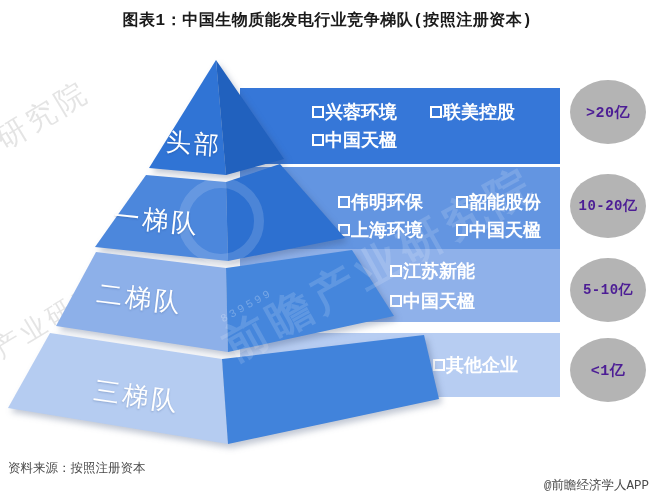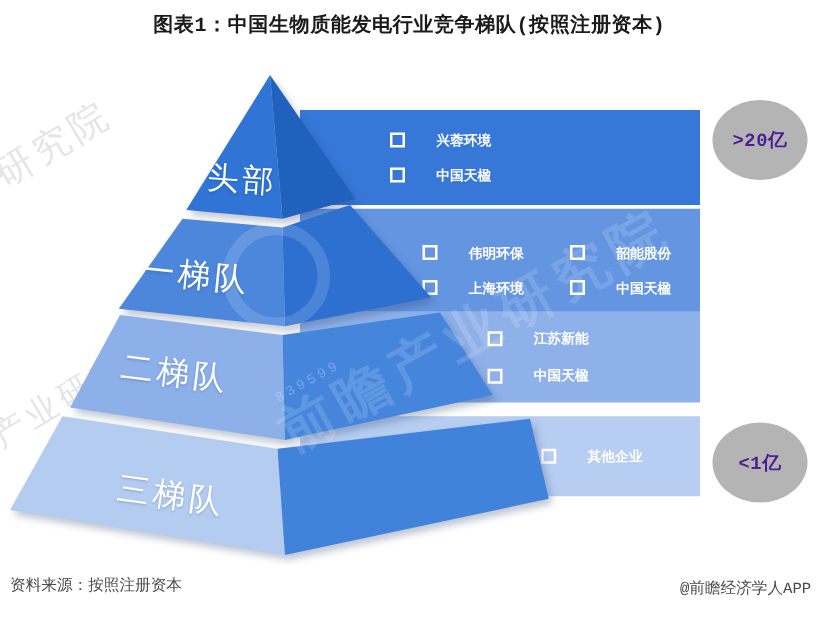--- a/index.html
+++ b/index.html
@@ -12,21 +12,21 @@
     position:absolute;top:10px;left:0;width:100%;text-align:center;
     font-size:16px;font-weight:700;color:var(--title-text);letter-spacing:.5px;
   }
   
   .cbox{position:absolute;left:240px;width:320px;display:flex;flex-direction:column;justify-content:center;box-sizing:border-box;}
   .box1{top:88px;height:76px;background:var(--box1);padding-left:72px;gap:8px;}
   .box2{top:167px;height:98px;background:var(--box2);padding-left:98px;gap:8px;}
   .box3{top:249px;height:73px;background:var(--box3);padding-left:150px;gap:10px;}
   .box4{top:333px;height:64px;background:var(--box4);padding-left:193px;gap:8px;}
   .crow{display:flex;align-items:center;height:20px;}
-  .co{display:flex;align-items:center;gap:25px;color:#fff;font-weight:700;font-size:11px;white-space:nowrap;text-align:right;}
+  .co{display:flex;align-items:center;gap:1px;color:#fff;font-weight:700;font-size:18px;white-space:nowrap;text-align:right;}
   .colw{width:118px;}
   .sq{display:inline-block;width:8px;height:8px;border:2px solid #fff;flex:0 0 auto;}
   
   .cap{
     position:absolute;left:570px;width:76px;height:64px;border-radius:50%;
     background:var(--capital-circle);color:#4c1d95;font-weight:700;font-size:15px;
     display:flex;align-items:center;justify-content:center;letter-spacing:.5px;
   }
   .cap1{top:80px;}.cap2{top:174px;font-size:14px;}.cap3{top:258px;font-size:14px;}.cap4{top:338px;}
   
@@ -43,37 +43,41 @@
   
   .wm{position:absolute;pointer-events:none;white-space:nowrap;}
   .wm1{left:205px;top:235px;font-size:44px;color:#fff;opacity:.14;transform:rotate(-29deg);letter-spacing:6px;font-weight:700;}
   .wm2{left:-8px;top:95px;font-size:30px;color:#8a8a8a;opacity:.22;transform:rotate(-31deg);letter-spacing:4px;}
   .wm3{left:-14px;top:295px;font-size:26px;color:#8a8a8a;opacity:.22;transform:rotate(-31deg);letter-spacing:4px;}
   .wm4{left:218px;top:300px;font-size:11px;color:#fff;opacity:.25;transform:rotate(-29deg);letter-spacing:3px;}
   .wmlogo{position:absolute;left:178px;top:178px;width:66px;height:66px;border:10px solid #fff;
     border-radius:50%;opacity:.15;pointer-events:none;}
   
   .src{position:absolute;left:8px;top:460px;font-size:12.5px;color:var(--footer-text);}
-  .credit{position:absolute;right:6px;top:462px;font-size:12.5px;color:var(--footer-text);}
+  .credit{position:absolute;right:6px;top:477px;font-size:12.5px;color:var(--footer-text);}
 </style>
 </head>
 <body>
 
 <div class="stage">
 
   <div class="title">图表1：中国生物质能发电行业竞争梯队(按照注册资本)</div>
 
   <div class="wm wm2">研究院</div>
   <div class="wm wm3">产业研究院</div>
 
   <div class="cbox box1">
     <div class="crow">
       <span class="co colw">
           <i class="sq"></i>
           <span>兴蓉环境</span>
+        </span>
+      <span class="co">
+          <i class="sq"></i>
+          <span>联美控股</span>
         </span>
     </div>
     <div class="crow">
       <span class="co colw">
           <i class="sq"></i>
           <span>中国天楹</span>
         </span>
     </div>
   </div>
 
@@ -144,18 +148,20 @@
   <div class="tlabel t1">头部</div>
   <div class="tlabel t2">一梯队</div>
   <div class="tlabel t3">二梯队</div>
   <div class="tlabel t4">三梯队</div>
 
   <div class="wmlogo"></div>
   <div class="wm wm1">前瞻产业研究院</div>
   <div class="wm wm4">839599</div>
 
   <div class="cap cap1">&gt;20亿</div>
+  <div class="cap cap2">10-20亿</div>
+  <div class="cap cap3">5-10亿</div>
   <div class="cap cap4">&lt;1亿</div>
 
   <div class="src">资料来源：按照注册资本</div>
   <div class="credit">@前瞻经济学人APP</div>
 
 </div>
 
 </body></html>

